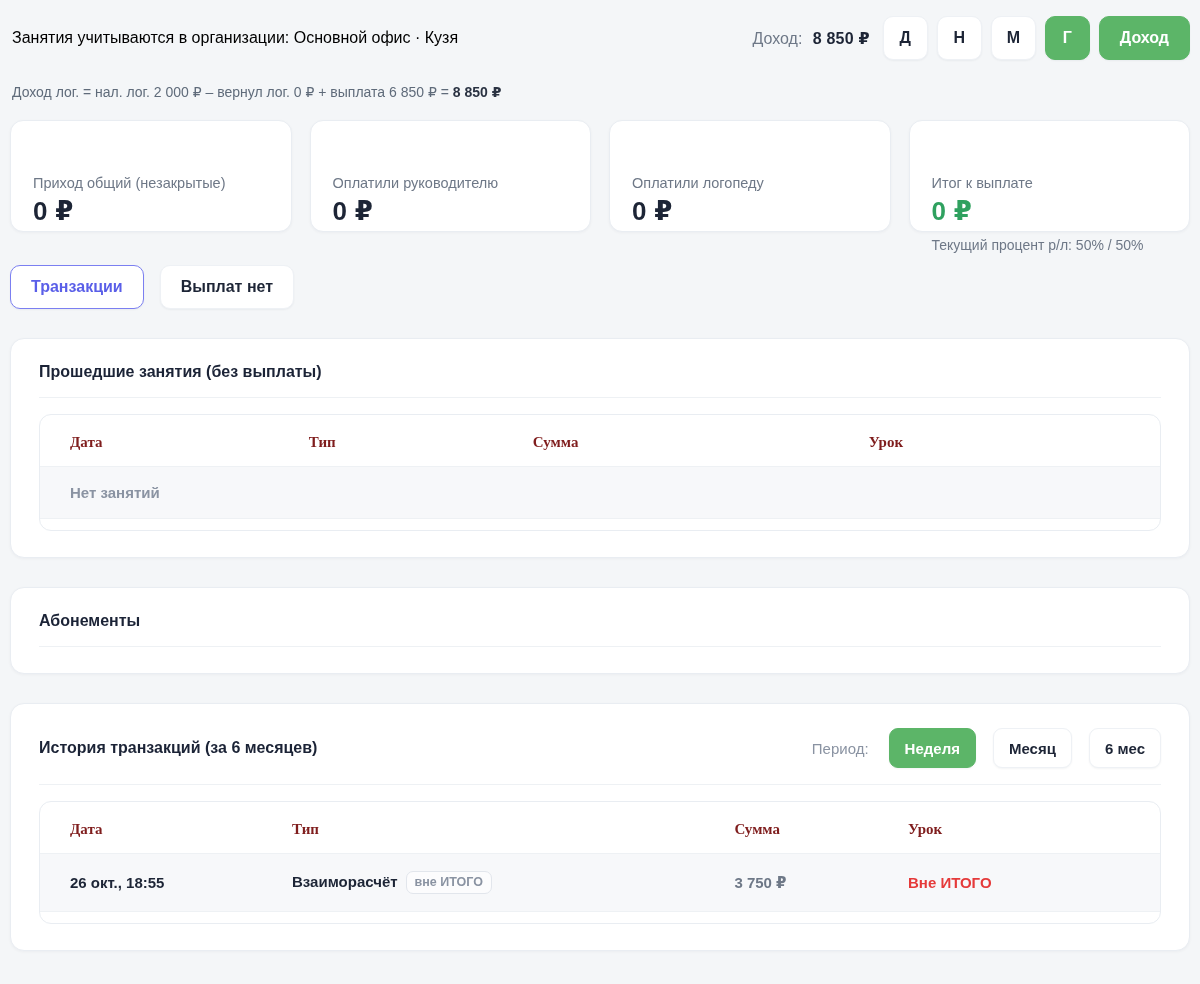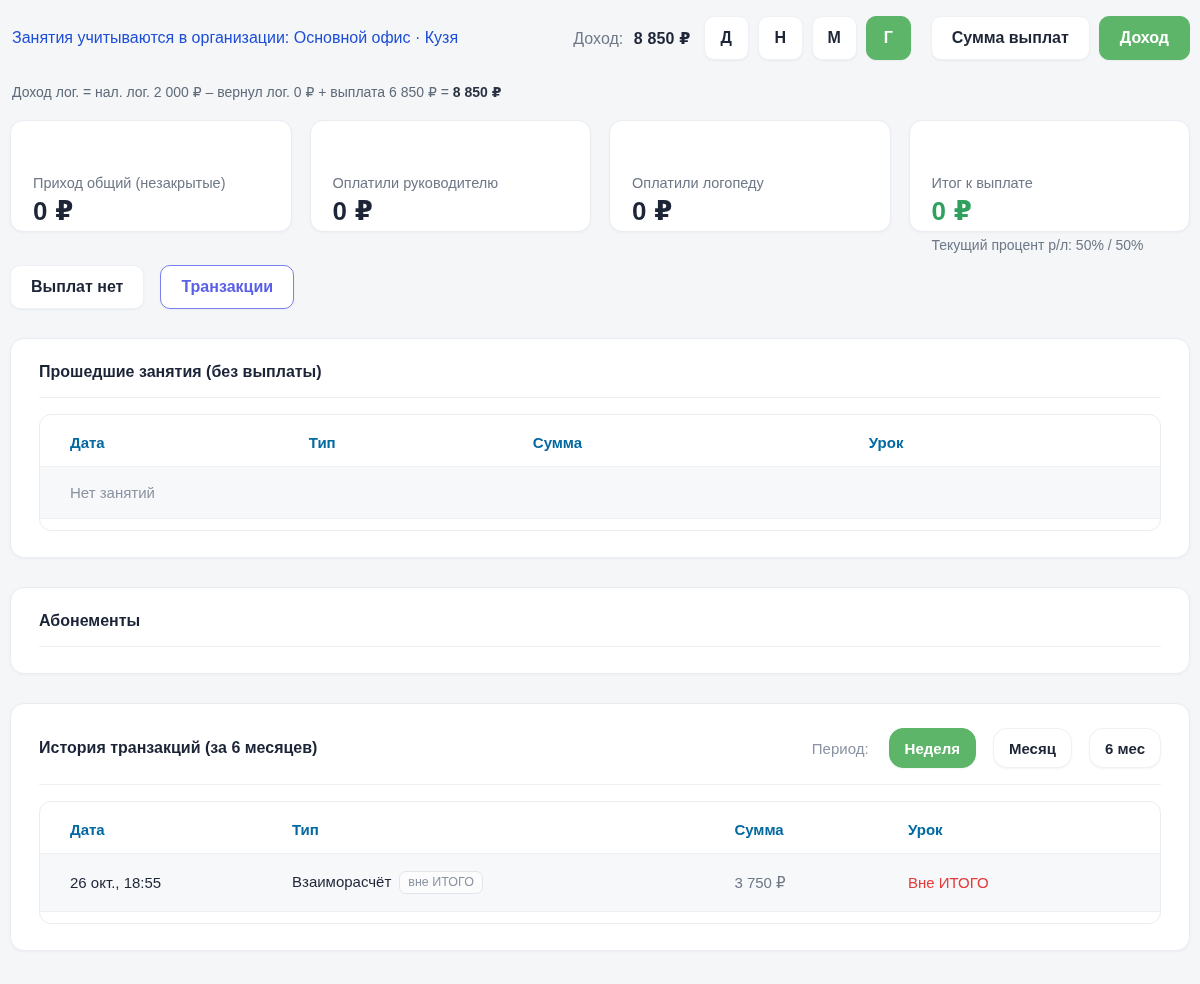--- a/index.html
+++ b/index.html
@@ -6,21 +6,21 @@
   html, body { width: 1200px; height: 984px; overflow: hidden; }
   body {
     background: #f4f6f8;
     font-family: "Liberation Sans", "DejaVu Sans", sans-serif;
     color: #1d2536;
   }
   .page { padding: 14px 10px 0 10px; }
 
   
   .topbar { display: flex; align-items: center; justify-content: space-between; padding-top: 2px; }
-  .org-line { font-size: 16px; color: #1d4ed8; padding-left: 2px; }
+  .org-line { font-size: 16px; color: #000000; padding-left: 2px; }
   .top-controls { display: flex; align-items: center; gap: 9px; }
   .income-inline { font-size: 16px; color: #6e7887; margin-right: 4px; white-space: nowrap; }
   .income-inline b { color: #1d2536; font-weight: 700; margin-left: 6px; letter-spacing: .2px; }
   .btn {
     display: inline-flex; align-items: center; justify-content: center;
     background: #ffffff; border: 1px solid #eef1f5; border-radius: 10px;
     height: 44px; font-weight: 700; font-size: 16px; color: #1d2536;
     box-shadow: 0 1px 2px rgba(20,30,50,.05); cursor: pointer; white-space: nowrap;
   }
   .btn-sq { width: 45px; }
@@ -53,56 +53,55 @@
     background: #fff; border: 1px solid #e9edf2; border-radius: 14px;
     margin-top: 29px; padding: 24px 28px 26px 28px; box-shadow: 0 1px 3px rgba(20,30,50,.04);
   }
   .section-head { display: flex; align-items: center; justify-content: space-between; }
   .section-title { font-size: 16px; font-weight: 700; color: #1b2336; }
   .hr { border-top: 1px solid #eef1f4; margin-top: 16px; }
   .empty-note { margin-top: 26px; font-size: 15px; color: #8a93a2; }
 
   .table-card { border: 1px solid #e9edf2; border-radius: 12px; margin-top: 16px; overflow: hidden; background: #fff; padding-bottom: 11px; }
   table { width: 100%; border-collapse: collapse; font-size: 15px; }
-  th { text-align: left; font-weight: 700; color: #0369a1; padding: 19px 10px 15px 0; }
+  th { text-align: left; font-weight: 700; color: #7f1d1d; padding: 19px 10px 15px 0; font-family: Liberation Serif, serif; }
   td { padding: 17px 10px 17px 0; }
   th:first-child, td:first-child { padding-left: 30px; }
-  .trow { background: #f7f8fa; border-top: 1px solid #eef1f4; border-bottom: 1px solid #eef1f4; }
+  .trow { background: #f7f8fa; border-top: 1px solid #eef1f4; border-bottom: 1px solid #eef1f4; font-weight: bold; }
   .cell-gray { color: #8a93a2; }
   .cell-dim { color: #6e7887; }
   .cell-red { color: #e53a3a; }
   .badge {
     display: inline-block; margin-left: 8px; padding: 3px 8px 4px;
     border: 1px solid #e2e6ec; border-radius: 7px; background: #fcfcfd;
     font-size: 12.5px; color: #8a93a2; vertical-align: 1px;
   }
 
   
   .period-group { display: flex; align-items: center; gap: 17px; }
   .period-label { font-size: 15px; color: #8a93a2; margin-right: 3px; }
-  .btn-period { height: 40px; padding: 0 15px; font-size: 15px; border-radius: 14px; }
+  .btn-period { height: 40px; padding: 0 15px; font-size: 15px; border-radius: 9px; }
   .btn-period.active { background: #5cb568; border-color: #5cb568; color: #fff; }
 </style>
 </head>
 <body>
 
 <div class="page">
 
   <div class="topbar">
     <div class="org-line">Занятия учитываются в организации: Основной офис · Кузя</div>
     <div class="top-controls">
       <div class="income-inline">
         <span>Доход:</span>
         <b>8 850 ₽</b>
       </div>
       <button class="btn btn-sq">Д</button>
       <button class="btn btn-sq">Н</button>
       <button class="btn btn-sq">М</button>
       <button class="btn btn-sq active">Г</button>
-      <button class="btn btn-wide" style="margin-left:11px;">Сумма выплат</button>
       <button class="btn btn-wide btn-green">Доход</button>
     </div>
   </div>
 
   <div class="formula">
     <span>Доход лог. = нал. лог. 2 000 ₽ – вернул лог. 0 ₽ + выплата 6 850 ₽ = </span><b>8 850 ₽</b>
   </div>
 
   <div class="cards">
     <div class="card">
@@ -118,22 +117,22 @@
       <div class="card-value">0 ₽</div>
     </div>
     <div class="card">
       <div class="card-label">Итог к выплате</div>
       <div class="card-value green">0 ₽</div>
       <div class="card-note">Текущий процент р/л: 50% / 50%</div>
     </div>
   </div>
 
   <div class="actions">
+    <button class="btn btn-wide btn-outline-indigo">Транзакции</button>
     <button class="btn btn-wide">Выплат нет</button>
-    <button class="btn btn-wide btn-outline-indigo">Транзакции</button>
   </div>
 
 
   <div class="section">
     <div class="section-title">Прошедшие занятия (без выплаты)</div>
     <div class="hr"></div>
     <div class="table-card">
       <table>
         <colgroup>
             <col style="width:24%">

